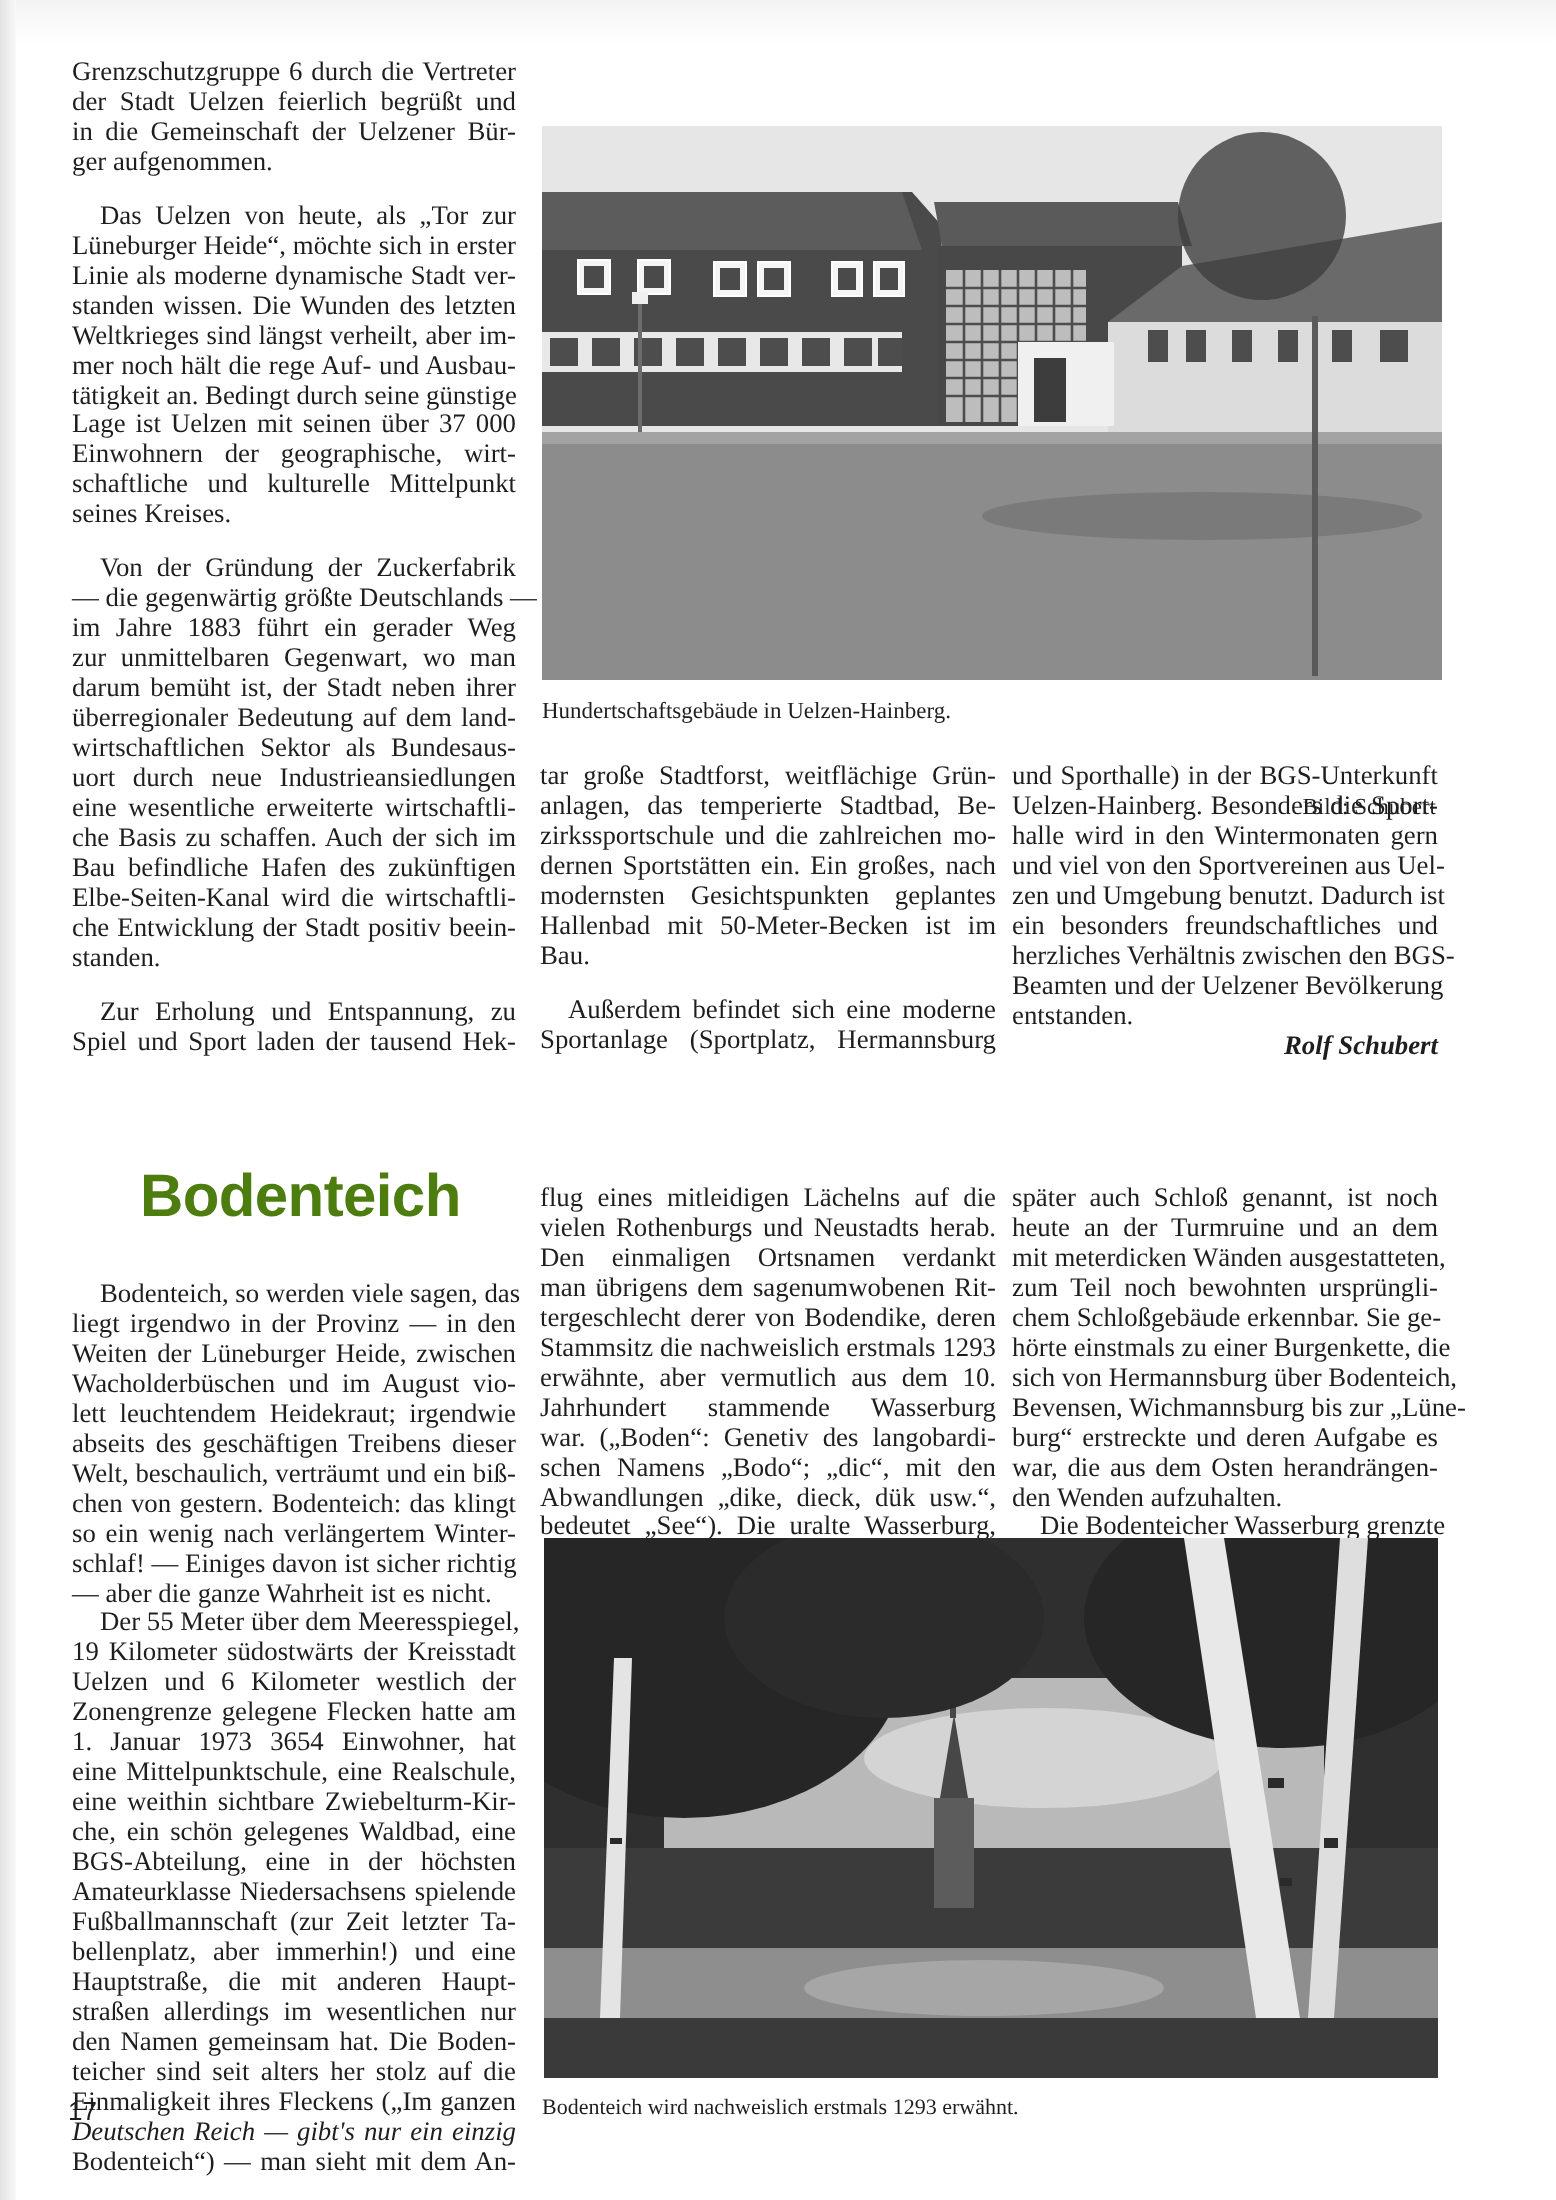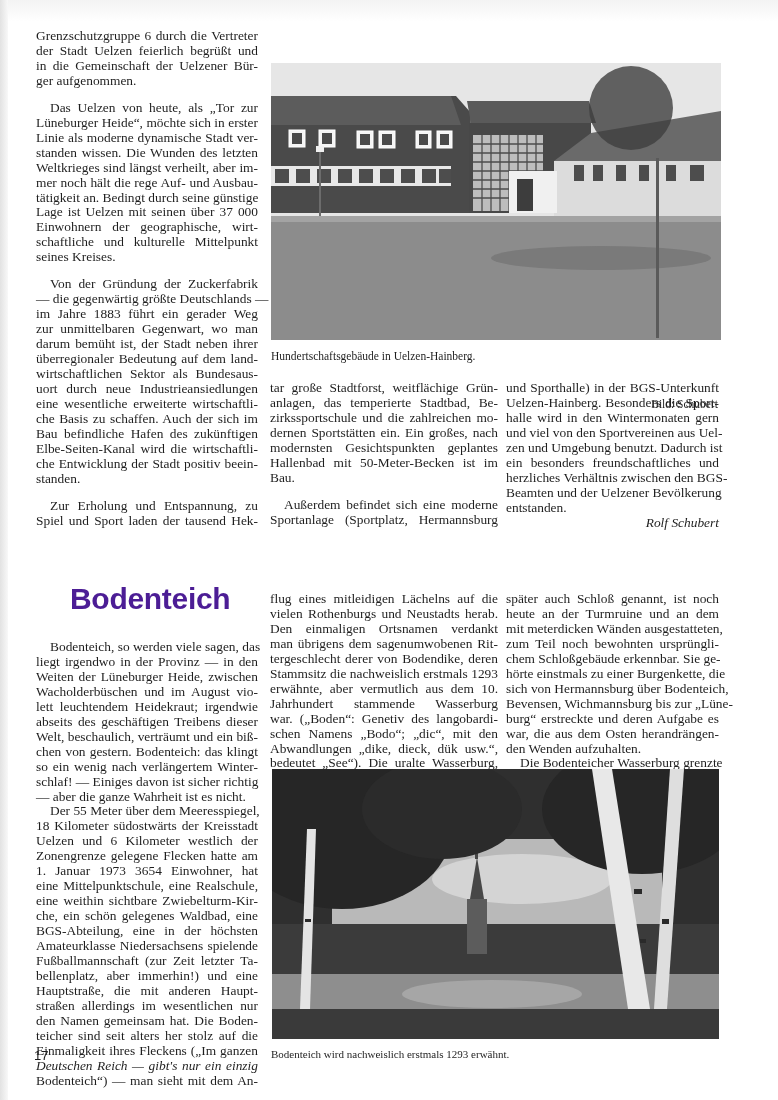--- a/index.html
+++ b/index.html
@@ -10,33 +10,33 @@
   }
   .scan-top { position: absolute; left: 0; top: 0; width: 778px; height: 22px;
     background: linear-gradient(#f3f3f3, #ffffff); }
   .scan-left { position: absolute; left: 0; top: 0; width: 8px; height: 1100px;
     background: linear-gradient(90deg, #e2e2e2, #f8f8f8); }
   .col { position: absolute; font-size: 13.4px; line-height: 14.95px; }
   .col .gap { height: 12px; }
   .ln { display: block; white-space: nowrap; text-align: justify; text-align-last: justify; }
   .ln.last { text-align-last: left; }
   .ln.ind { padding-left: 14px; }
-  .ln.right { text-align: left; text-align-last: right; }
+  .ln.right { text-align: left; text-align-last: right; font-weight: bold; }
   .it { font-style: italic; }
 
   .col-a { left: 36px; top: 29px; width: 222px; }
   .col-b { left: 270px; top: 381px; width: 228px; }
   .col-c { left: 506px; top: 381px; width: 213px; }
   .col-d { left: 36px; top: 640px; width: 222px; }
   .col-e { left: 270px; top: 592px; width: 228px; }
   .col-f { left: 506px; top: 592px; width: 213px; }
 
   .heading { position: absolute; left: 70px; top: 582px; width: 160px;
     font-family: "Liberation Sans", "DejaVu Sans", sans-serif; font-weight: bold;
-    font-size: 30px; color: #4c1d95; letter-spacing: -0.3px; }
+    font-size: 30px; color: #4d7c0f; letter-spacing: -0.3px; }
 
   .page-num { position: absolute; left: 34px; top: 1048px;
     font-family: "Liberation Sans", "DejaVu Sans", sans-serif; font-weight: normal; font-size: 13px; }
 
   .caption { position: absolute; font-size: 11.5px; }
   .cap1 { left: 271px; top: 350px; }
   .credit { left: 600px; top: 350px; width: 118px; text-align: right; margin-top: 48px; }
   .cap2 { left: 271px; top: 1048px; font-size: 11px; }
 
   .photo { position: absolute; overflow: hidden; }
@@ -195,21 +195,21 @@
     <span class="ln">Weiten der Lüneburger Heide, zwischen</span>
     <span class="ln">Wacholderbüschen und im August vio-</span>
     <span class="ln">lett leuchtendem Heidekraut; irgendwie</span>
     <span class="ln">abseits des geschäftigen Treibens dieser</span>
     <span class="ln">Welt, beschaulich, verträumt und ein biß-</span>
     <span class="ln">chen von gestern. Bodenteich: das klingt</span>
     <span class="ln">so ein wenig nach verlängertem Winter-</span>
     <span class="ln">schlaf! — Einiges davon ist sicher richtig</span>
     <span class="ln last">— aber die ganze Wahrheit ist es nicht.</span>
     <span class="ln ind">Der 55 Meter über dem Meeresspiegel,</span>
-    <span class="ln">18 Kilometer südostwärts der Kreisstadt</span>
+    <span class="ln">19 Kilometer südostwärts der Kreisstadt</span>
     <span class="ln">Uelzen und 6 Kilometer westlich der</span>
     <span class="ln">Zonengrenze gelegene Flecken hatte am</span>
     <span class="ln">1. Januar 1973 3654 Einwohner, hat</span>
     <span class="ln">eine Mittelpunktschule, eine Realschule,</span>
     <span class="ln">eine weithin sichtbare Zwiebelturm-Kir-</span>
     <span class="ln">che, ein schön gelegenes Waldbad, eine</span>
     <span class="ln">BGS-Abteilung, eine in der höchsten</span>
     <span class="ln">Amateurklasse Niedersachsens spielende</span>
     <span class="ln">Fußballmannschaft (zur Zeit letzter Ta-</span>
     <span class="ln">bellenplatz, aber immerhin!) und eine</span>

